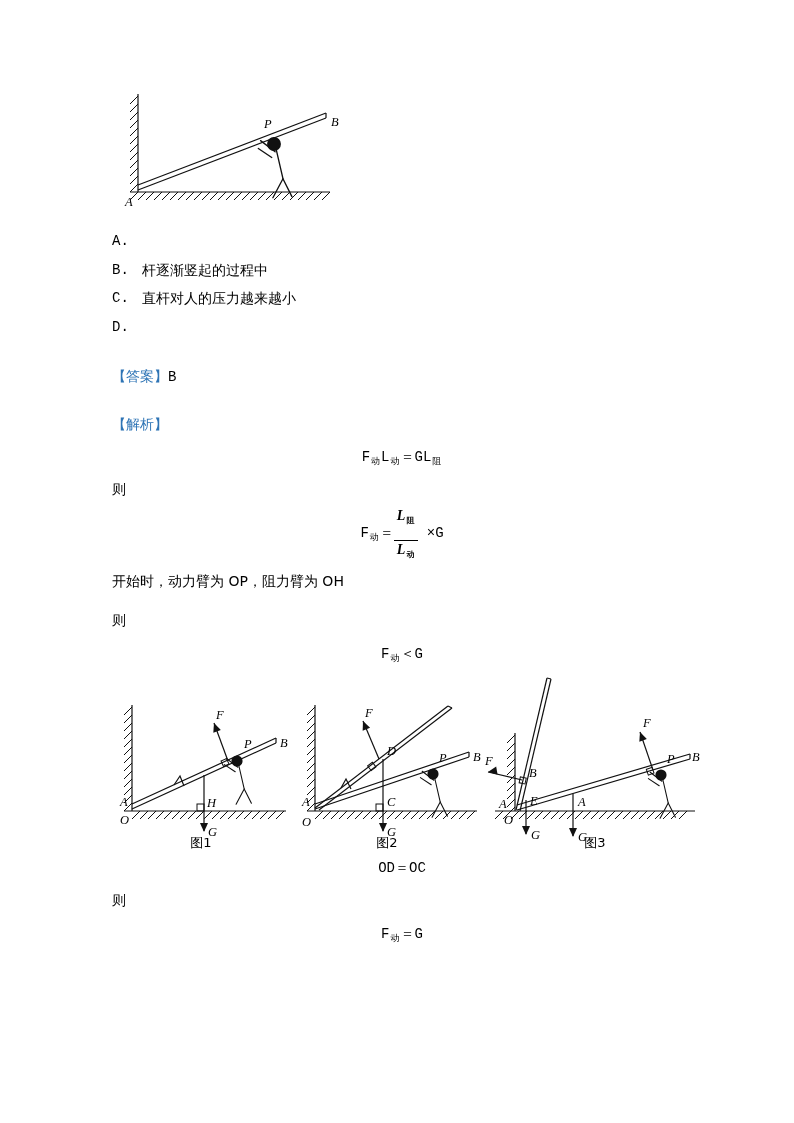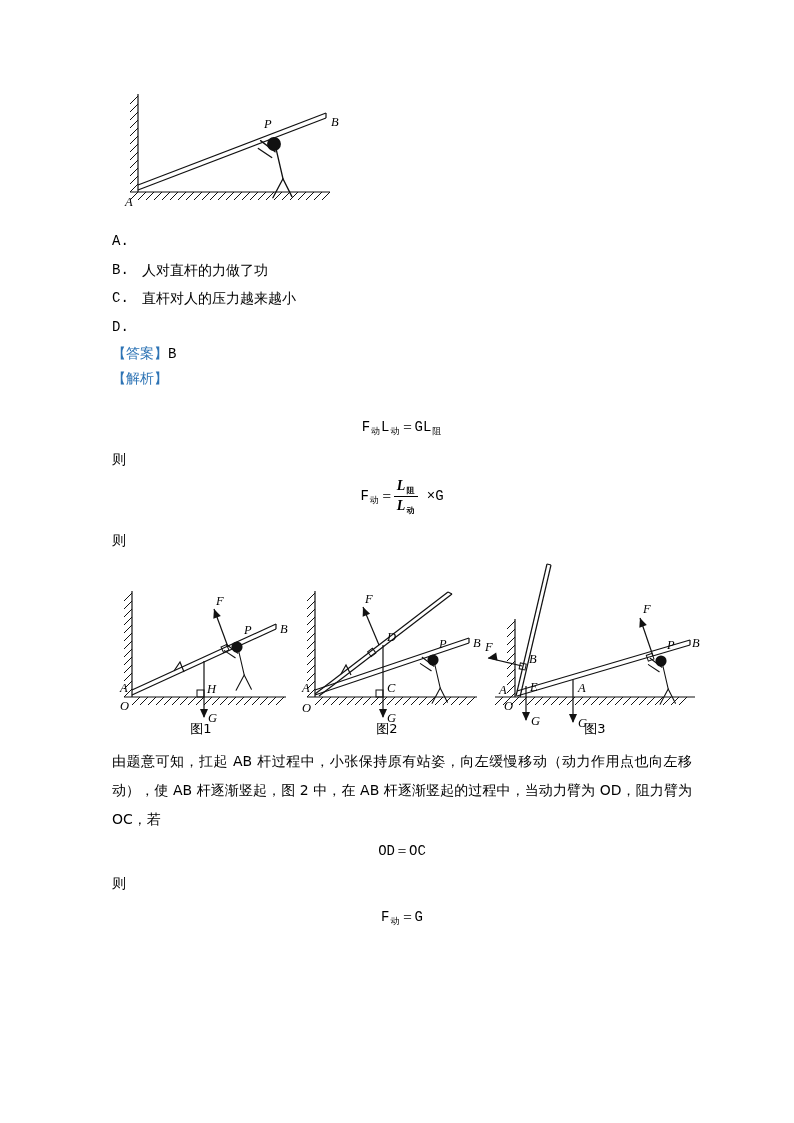--- a/index.html
+++ b/index.html
@@ -5,31 +5,31 @@
   html,body{margin:0;padding:0;background:#fff;}
   .page{position:relative;width:794px;height:1123px;background:#ffffff;color:#000;
         font-family:"DejaVu Sans","Liberation Sans",sans-serif;overflow:hidden;}
   .content{position:absolute;left:112px;top:88px;width:580px;font-size:14px;}
   .mono{font-family:"Liberation Mono","DejaVu Sans Mono",monospace;}
   .blue{color:#2e74b5;}
   .bold{font-weight:bold;}
   .options{margin-top:12px;}
   .opt{display:flex;line-height:28.5px;}
   .opt-key{width:30px;flex:0 0 30px;font-family:"Liberation Mono","DejaVu Sans Mono",monospace;}
-  .line{line-height:24px;margin-top:0;}
+  .line{line-height:24px;margin-top:23px;}
   .para{line-height:27px;margin-top:9px;text-align:justify;}
   .para3{line-height:29px;margin-top:10px;}
-  .centerline{text-align:center;margin-top:28px;font-family:"Liberation Mono","DejaVu Sans Mono",monospace;}
+  .centerline{text-align:center;margin-top:12px;font-family:"Liberation Mono","DejaVu Sans Mono",monospace;}
   .then{margin-top:10px;line-height:22px;}
   sub{font-size:9px;vertical-align:-3px;letter-spacing:0;}
   .frm sub{margin:0 1px;}
   .fracline{margin-top:8px;}
   .frac{display:inline-block;vertical-align:middle;text-align:center;
         font-family:"Liberation Serif","DejaVu Serif",serif;font-weight:bold;font-style:italic;line-height:1.15;}
-  .frac .num{display:block;border-bottom:1.4px solid #000;padding:0 3px 1px 3px;}
+  .frac .num{display:block;border-bottom:1.4px solid #000;padding:0 3px 15px 3px;}
   .frac .den{display:block;padding-top:1px;}
   .frac sub{font-style:normal;font-size:8px;}
   .figrow{display:flex;align-items:flex-end;margin-top:10px;margin-left:-8px;}
   .figrow svg{flex:0 0 auto;}
   svg line, svg path, svg polyline{stroke:#111;stroke-width:1.2;fill:none;}
   svg path.hatch{stroke-width:1;}
   svg polygon.ah{fill:#111;stroke:none;}
   svg rect.ra{fill:none;stroke:#111;stroke-width:1;}
   text.lbl{font-family:"Liberation Serif","DejaVu Serif",serif;font-style:italic;font-size:12.5px;
            fill:#000;stroke:none;}
@@ -69,21 +69,21 @@
       <text class="lbl" x="13" y="118">A</text>
     </svg>
 
     
     <div class="options">
       <div class="opt">
         <span class="opt-key">A.</span>
       </div>
       <div class="opt">
         <span class="opt-key">B.</span>
-        <span>人对直杆的力做了功</span>
+        <span>杆逐渐竖起的过程中</span>
       </div>
       <div class="opt">
         <span class="opt-key">C.</span>
         <span>直杆对人的压力越来越小</span>
       </div>
       <div class="opt">
         <span class="opt-key">D.</span>
       </div>
     </div>
 
@@ -103,24 +103,28 @@
     </div>
 
     <div class="then">则</div>
 
     
     <div class="centerline frm fracline">
       <span>F</span><sub>动</sub><span>＝</span><span class="frac"><span class="num"><span>L</span><sub>阻</sub></span><span class="den"><span>L</span><sub>动</sub></span></span>
       <span>×G</span>
     </div>
 
+    <div class="para">开始时，动力臂为 OP，阻力臂为 OH</div>
 
 
     <div class="then" style="margin-top:14px">则</div>
 
+    <div class="centerline frm" style="margin-top:14px">
+      <span>F</span><sub>动</sub><span>＜G</span>
+    </div>
 
     
     <div class="figrow">
 
       <svg width="187" height="176" viewBox="0 0 187 176">
         <line x1="28" y1="30" x2="28" y2="136"></line>
         <path class="hatch" d="M28,32 l-8,8 M28,40 l-8,8 M28,48 l-8,8 M28,56 l-8,8 M28,64 l-8,8 M28,72 l-8,8 M28,80 l-8,8 M28,88 l-8,8 M28,96 l-8,8 M28,104 l-8,8 M28,112 l-8,8 M28,120 l-8,8 M28,128 l-8,8 "></path>
         <line x1="20" y1="136" x2="182" y2="136"></line>
         <path class="hatch" d="M36,136 l-8,8 M44,136 l-8,8 M52,136 l-8,8 M60,136 l-8,8 M68,136 l-8,8 M76,136 l-8,8 M84,136 l-8,8 M92,136 l-8,8 M100,136 l-8,8 M108,136 l-8,8 M116,136 l-8,8 M124,136 l-8,8 M132,136 l-8,8 M140,136 l-8,8 M148,136 l-8,8 M156,136 l-8,8 M164,136 l-8,8 M172,136 l-8,8 M180,136 l-8,8 "></path>
         <g>
@@ -215,21 +219,20 @@
         <text class="lbl" x="95" y="131">A</text>
         <text class="lbl" x="95" y="166">G</text>
         <text class="lbl" x="160" y="52">F</text>
         <text class="lbl" x="184" y="88">P</text>
         <text class="lbl" x="209" y="86">B</text>
         <text class="cap" x="112" y="172">图3</text>
       </svg>
     </div>
 
     
-    <div class="para para3">由题意可知，扛起 AB 杆过程中，小张保持原有站姿，向左缓慢移动（动力作用点也向左移动），使 AB 杆逐渐竖起，图 2 中，在 AB 杆逐渐竖起的过程中，当动力臂为 OD，阻力臂为 OC，若</div>
 
     <div class="centerline" style="margin-top:8px">OD＝OC</div>
 
     <div class="then" style="margin-top:12px">则</div>
 
     <div class="centerline frm" style="margin-top:14px">
       <span>F</span><sub>动</sub><span>＝G</span>
     </div>
 
   </div>

